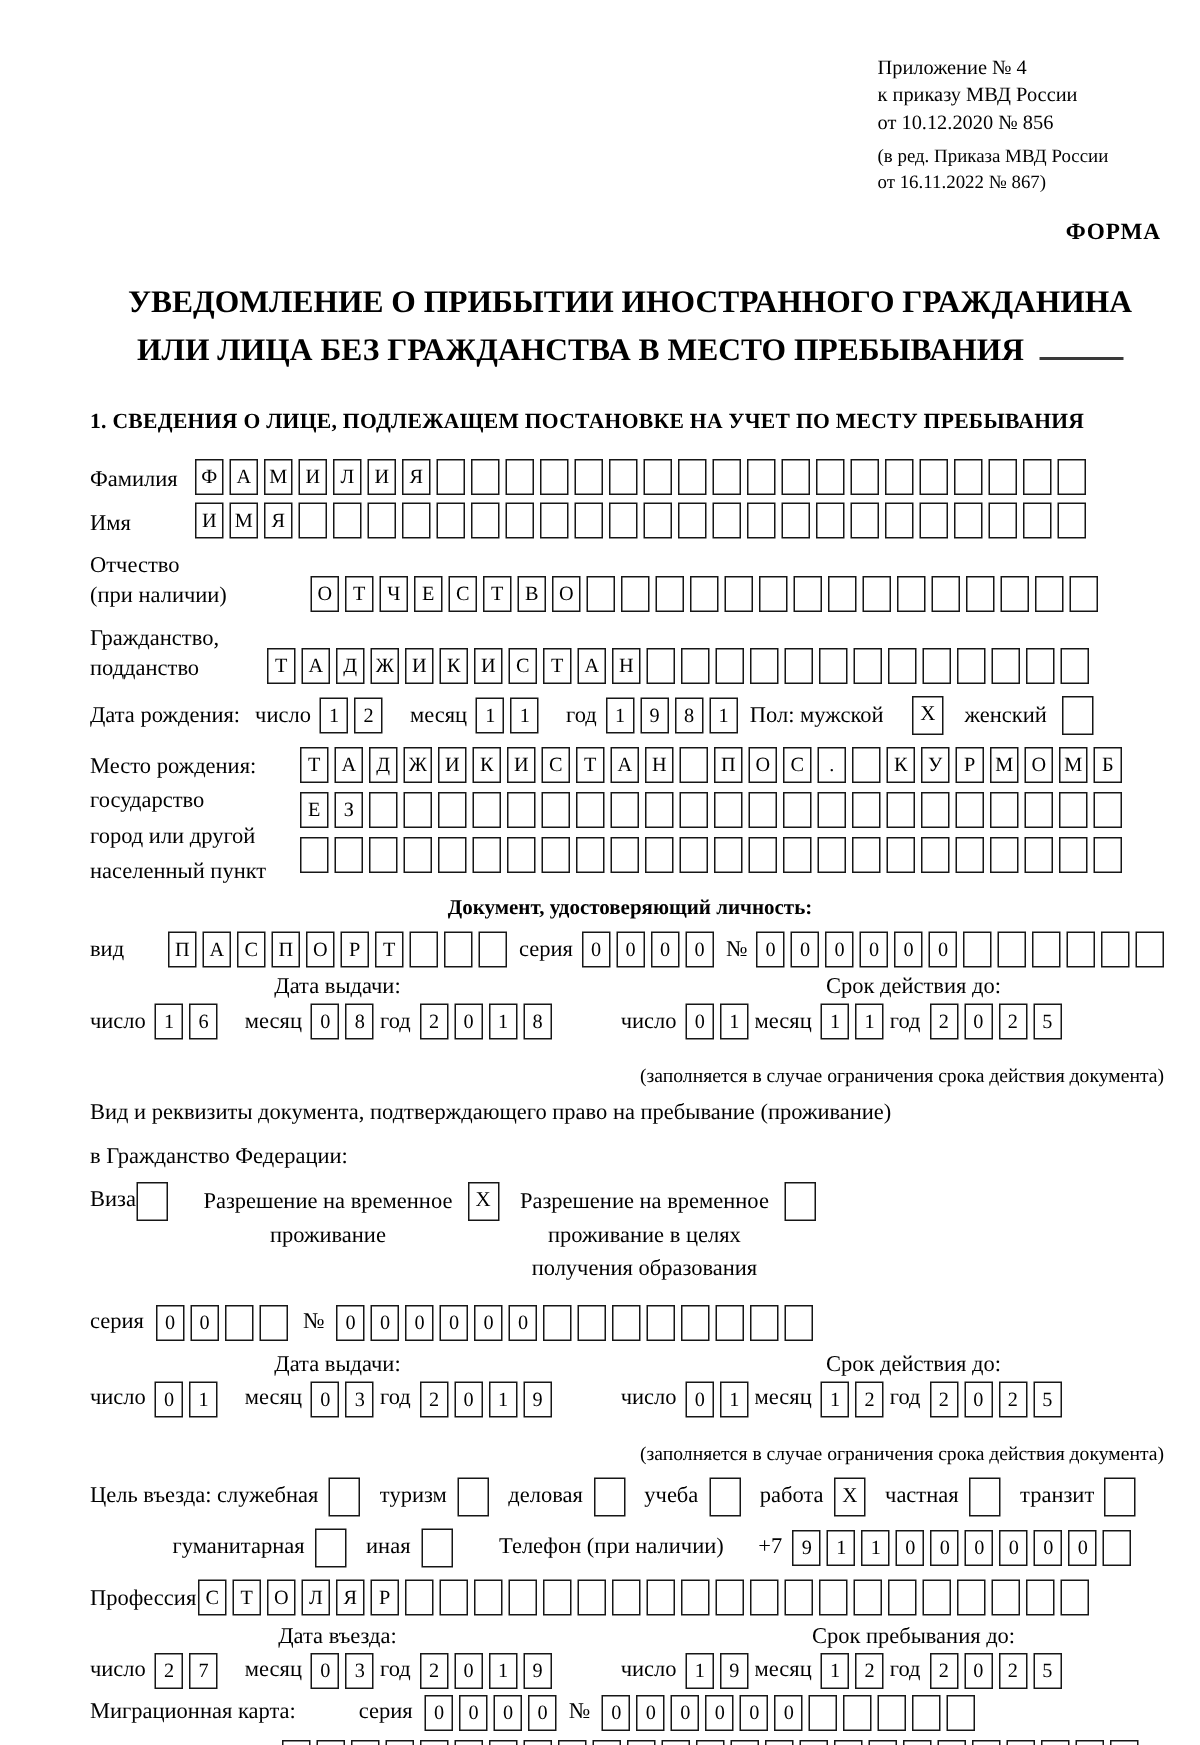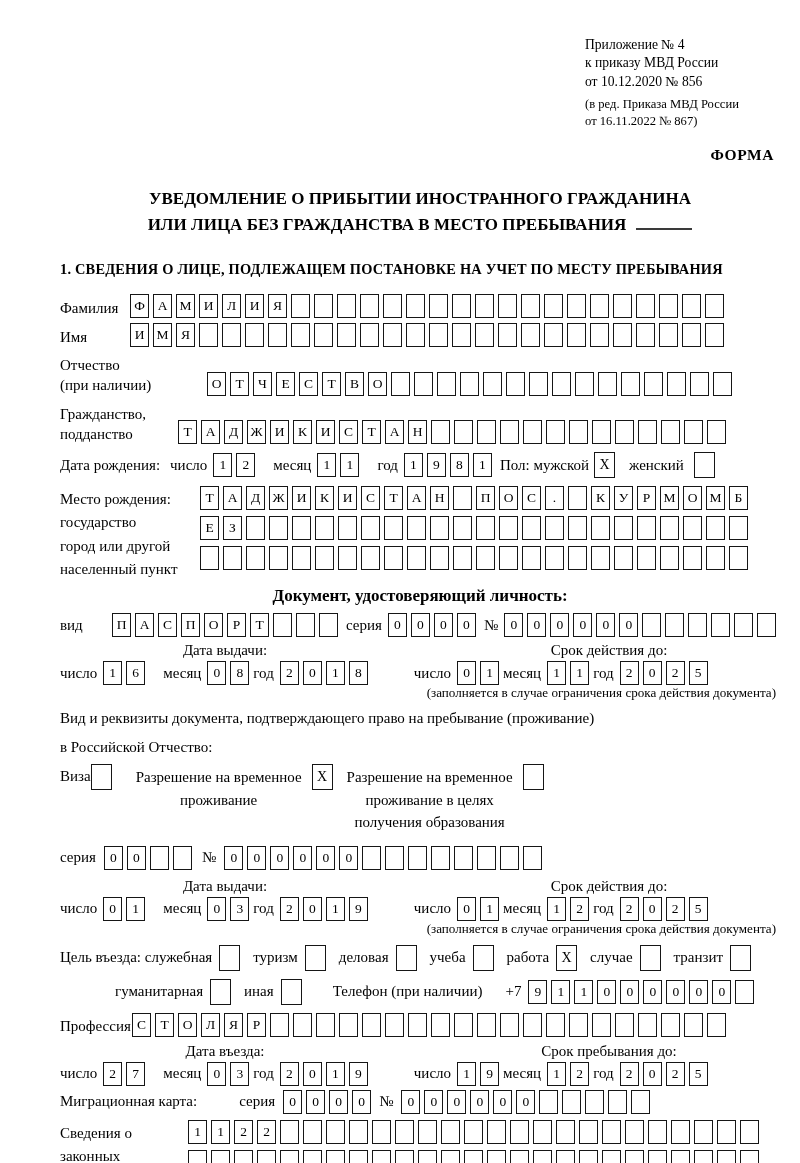--- a/index.html
+++ b/index.html
@@ -7,21 +7,21 @@
     width:800px; min-height:1163px; box-sizing:border-box;
     padding:36px 20px 24px 60px;
     font-family:"Liberation Serif","DejaVu Serif",serif;
     color:#000; font-size:15px; position:relative;
   }
   
   .appendix { width:195px; margin-left:auto; line-height:1.35; font-size:13.6px; }
   .appendix .rev { font-size:12.6px; }
   .appendix .rev-first { margin-top:5px; }
   .forma { text-align:right; font-weight:bold; font-size:15.5px; letter-spacing:.6px; margin:16px 6px 22px 0; }
-  .title { text-align:center; font-weight:bold; font-size:17px; line-height:1.5; margin-bottom:24px;font-family:Liberation Serif, serif; }
+  .title { text-align:center; font-weight:bold; font-size:21px; line-height:1.5; margin-bottom:24px;font-family:Liberation Serif, serif; }
   .title-underline { display:inline-block; width:56px; border-bottom:2.2px solid #3a3a3a; height:.9em; margin-left:10px; }
   .section-heading { font-weight:bold; font-size:14.4px; letter-spacing:.2px; margin-bottom:16px; white-space:nowrap; }
 
   
   .frow { display:flex; align-items:flex-end; margin-bottom:5px; }
   .lbl { flex:none; padding-top:3px; line-height:1.35; }
   .cells { display:flex; gap:4px; flex-wrap:nowrap; }
   .cell {
     flex:none; width:19px; height:24px; box-sizing:border-box;
     border:1.6px solid #161616; background:#fff;
@@ -40,33 +40,33 @@
   .w70 { width:70px; } .w147 { width:147px; } .w118 { width:118px; }
   .w52 { width:52px; }
 
   
   .multi { display:flex; margin-bottom:5px; }
   .multi-labels { flex:none; line-height:1.55; padding-top:2px; }
   .bp-labels { width:140px; }
   .lr-labels { width:128px; }
   .multi-cells .cells { margin-bottom:6px; }
 
-  .doc-heading { text-align:center; font-weight:bold; font-size:17px; margin:4px 0 7px; }
+  .doc-heading { text-align:center; font-weight:bold; font-size:14px; margin:4px 0 7px; }
 
   
   .dates { margin:1px 0 4px; }
   .dates-headers { display:flex;gap:48px; }
   .dh-left { width:330px; text-align:center; }
   .dh-right { flex:1; text-align:center; }
   .dates-line { display:flex; align-items:center; margin-top:2px; }
   .date-group { display:flex; align-items:center; gap:4px; }
   .date-group .w { padding-top:0; margin-right:2px; }
   .date-group .gap { width:10px; }
   .dg-right { margin-left:46px; }
-  .dates-note { text-align:right; font-size:13.1px; margin-top:0; padding-right:4px; }
+  .dates-note { text-align:right; font-size:13.1px; margin-top:16px; padding-right:4px; }
 
   .plain-line { margin:6px 0 4px; line-height:1.5; }
 
   
   .visa-row { display:flex; align-items:flex-start; margin:6px 0 12px; }
   .visa-row .opt { display:flex; align-items:flex-start; }
   .visa-row .opt-lbl { padding-top:4px; }
   .vlabel-multi { text-align:center; line-height:1.5; padding-top:2px; } .ml10 { margin-left:10px; } .ml14 { margin-left:14px; }
   .ml24 { margin-left:24px; }
 
@@ -247,21 +247,21 @@
         </span>
       <span class="gap"></span>
       <span class="w">год</span>
       <span class="cells">
           <span class="cell">1</span>
           <span class="cell">9</span>
           <span class="cell">8</span>
           <span class="cell">1</span>
         </span>
     </div>
-    <span style="margin-left:8px; margin-right:5px;">Пол: мужской</span>
+    <span style="margin-left:8px; margin-right:19px;">Пол: мужской</span>
     <span class="checkbox">X</span>
     <span style="margin-left:14px; margin-right:10px;">женский</span>
     <span class="checkbox"></span>
   </div>
 
   <div class="multi">
     <div class="multi-labels bp-labels">
       <div>Место рождения:</div>
       <div>государство</div>
       <div>город или другой</div>
@@ -432,21 +432,21 @@
             <span class="cell">0</span>
             <span class="cell">2</span>
             <span class="cell">5</span>
           </span>
       </div>
     </div>
     <div class="dates-note">(заполняется в случае ограничения срока действия документа)</div>
   </div>
 
   <div class="plain-line">Вид и реквизиты документа, подтверждающего право на пребывание (проживание)</div>
-  <div class="plain-line">в Российской Отчество:</div>
+  <div class="plain-line">в Гражданство Федерации:</div>
 
   <div class="visa-row">
     <div class="opt">
       <span class="opt-lbl">Виза</span>
       <span class="checkbox"></span>
     </div>
     <div class="opt ml24">
       <span class="vlabel-multi">
         <div>Разрешение на временное</div>
         <div>проживание</div>
@@ -543,21 +543,21 @@
     <span class="p-lbl">Цель въезда: служебная</span>
     <span class="checkbox"></span>
     <span class="p-lbl">туризм</span>
     <span class="checkbox"></span>
     <span class="p-lbl">деловая</span>
     <span class="checkbox"></span>
     <span class="p-lbl">учеба</span>
     <span class="checkbox"></span>
     <span class="p-lbl">работа</span>
     <span class="checkbox">X</span>
-    <span class="p-lbl">случае</span>
+    <span class="p-lbl">частная</span>
     <span class="checkbox"></span>
     <span class="p-lbl">транзит</span>
     <span class="checkbox" style="margin-right:0;"></span>
   </div>
 
   <div class="purpose-row indent55">
     <span class="p-lbl">гуманитарная</span>
     <span class="checkbox"></span>
     <span class="p-lbl">иная</span>
     <span class="checkbox"></span>

